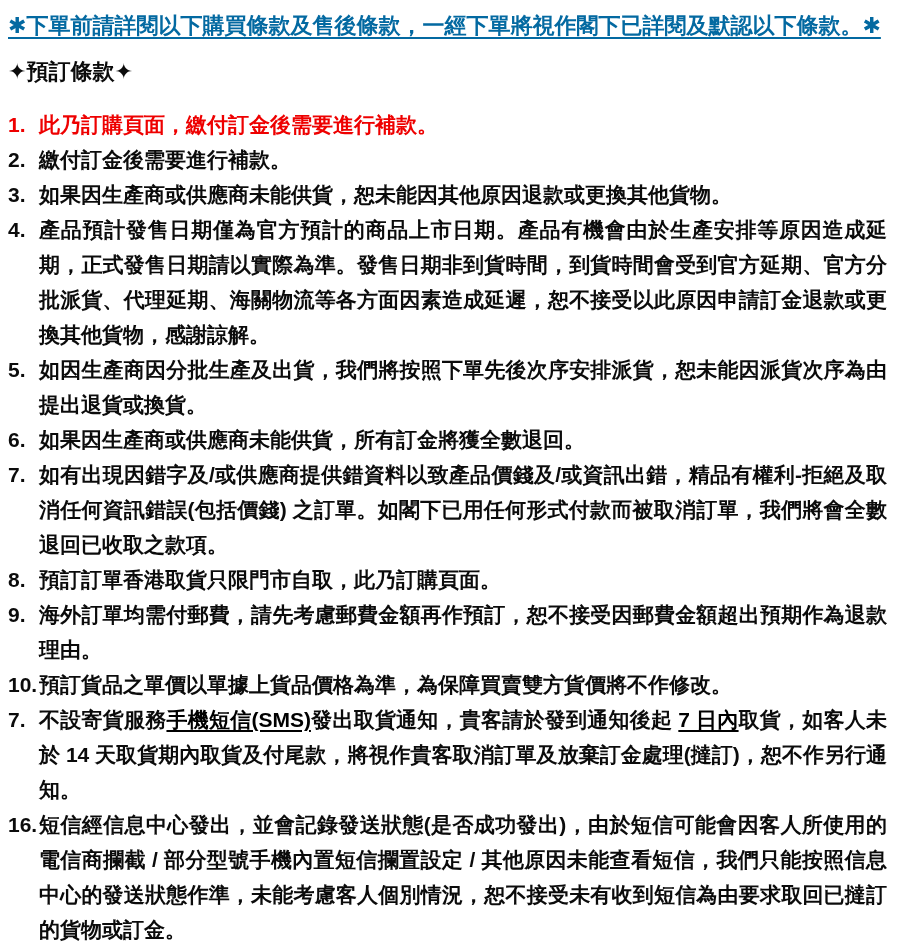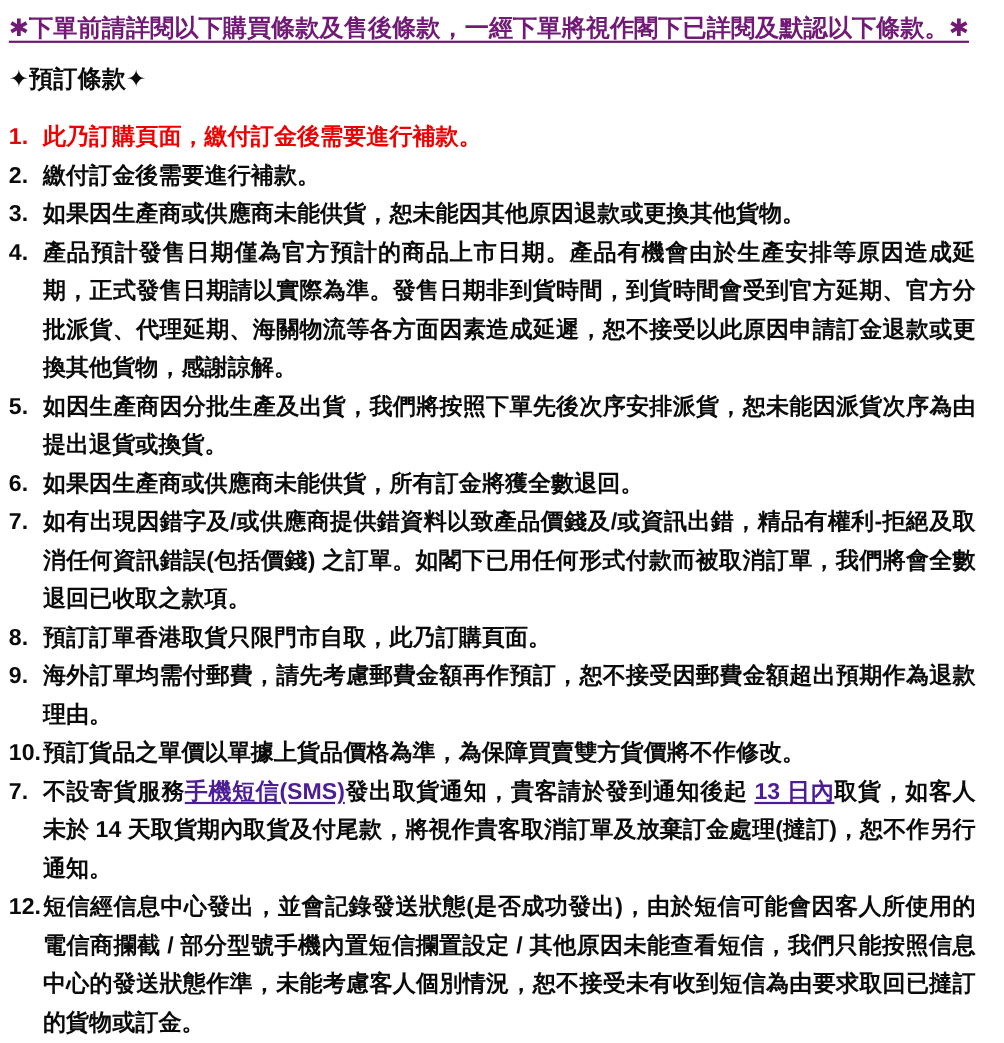--- a/index.html
+++ b/index.html
@@ -11,21 +11,21 @@
     width: 913px;
     min-height: 948px;
     box-sizing: border-box;
     padding: 12px 26px 10px 8px;
     font-family: "Liberation Sans", "DejaVu Sans", sans-serif;
     font-weight: 700;
     color: #0b0b0b;
     background: #ffffff;
   }
   .notice {
-    color: #701a75;
+    color: #0369a1;
     font-size: 22px;
     line-height: 27px;
     text-decoration: underline;
     text-decoration-thickness: 2px;
     text-underline-offset: 4px;
     margin-bottom: 18px;
   }
   .section-title {
     display: inline-block;
     font-size: 22px;
@@ -45,21 +45,21 @@
   .term .num {
     flex: 0 0 31px;
   }
   .term .txt {
     flex: 1 1 auto;
     text-align: justify;
   }
   .term.red { color: #ee0000; }
   .normal { }
   .red-underline {
-    color: #4c1d95;
+    color: #000000;
     text-decoration: underline;
     text-decoration-thickness: 2px;
     text-underline-offset: 3px;
   }
 </style>
 </head>
 <body>
 
 <div class="page">
   <div class="notice">✱下單前請詳閱以下購買條款及售後條款，一經下單將視作閣下已詳閱及默認以下條款。✱</div>
@@ -104,24 +104,24 @@
       <div class="term">
         <span class="num">9.</span>
         <span class="txt"><span class="normal">海外訂單均需付郵費，請先考慮郵費金額再作預訂，恕不接受因郵費金額超出預期作為退款理由。</span></span>
       </div>
       <div class="term">
         <span class="num">10.</span>
         <span class="txt"><span class="normal">預訂貨品之單價以單據上貨品價格為準，為保障買賣雙方貨價將不作修改。</span></span>
       </div>
       <div class="term">
         <span class="num">7.</span>
-        <span class="txt"><span class="normal">不設寄貨服務</span><span class="red-underline">手機短信(SMS)</span><span class="normal">發出取貨通知，貴客請於發到通知後起 </span><span class="red-underline">13 日內</span><span class="normal">取貨，如客人未於 14 天取貨期內取貨及付尾款，將視作貴客取消訂單及放棄訂金處理(撻訂)，恕不作另行通知。</span></span>
+        <span class="txt"><span class="normal">不設寄貨服務</span><span class="red-underline">手機短信(SMS)</span><span class="normal">發出取貨通知，貴客請於發到通知後起 </span><span class="red-underline">7 日內</span><span class="normal">取貨，如客人未於 14 天取貨期內取貨及付尾款，將視作貴客取消訂單及放棄訂金處理(撻訂)，恕不作另行通知。</span></span>
       </div>
       <div class="term">
-        <span class="num">12.</span>
+        <span class="num">16.</span>
         <span class="txt"><span class="normal">短信經信息中心發出，並會記錄發送狀態(是否成功發出)，由於短信可能會因客人所使用的電信商攔截 / 部分型號手機內置短信攔置設定 / 其他原因未能查看短信，我們只能按照信息中心的發送狀態作準，未能考慮客人個別情況，恕不接受未有收到短信為由要求取回已撻訂的貨物或訂金。</span></span>
       </div>
       <div class="term">
         <span class="num">13.</span>
         <span class="txt"></span>
       </div>
     </div>
 </div>
 
 </body></html>

